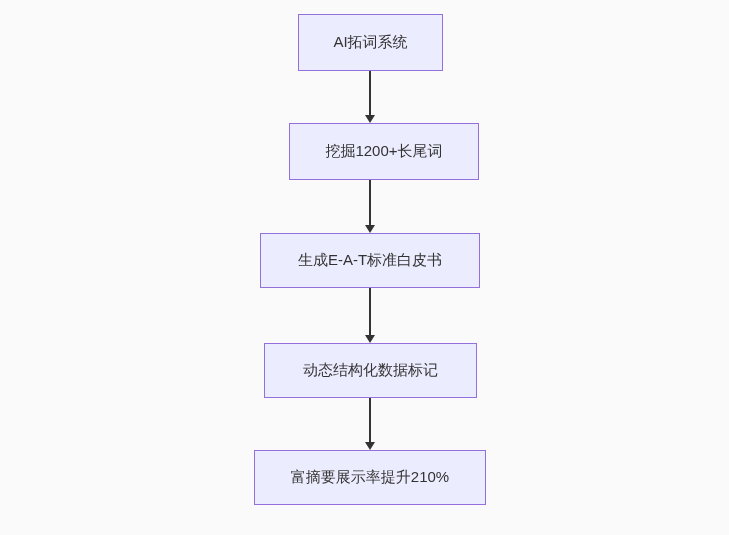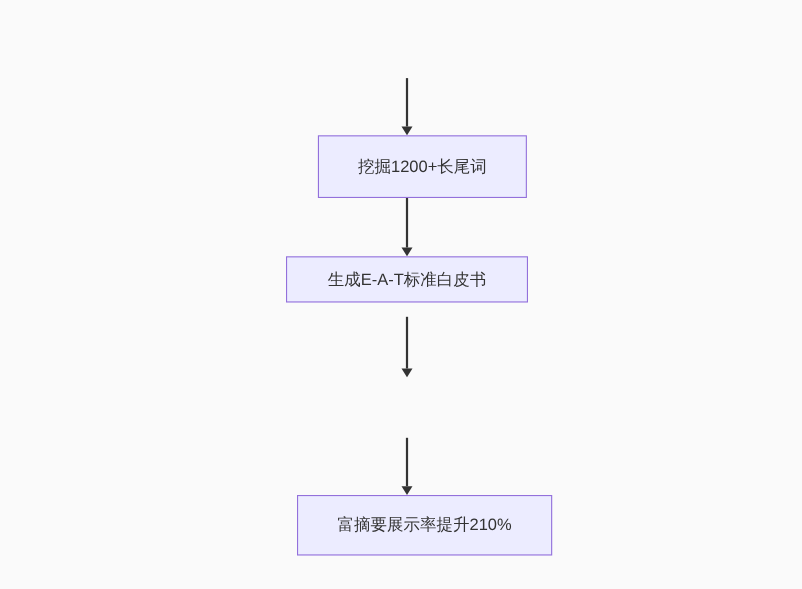--- a/index.html
+++ b/index.html
@@ -31,23 +31,23 @@
   }
   .node-label {
     font-size: 15px;
     color: var(--text);
     white-space: nowrap;
     text-align: center;
   }
 
   .node-1 { left: 298px; top: 14px;  width: 145px; height: 57px; }
   .node-2 { left: 289px; top: 123px; width: 190px; height: 57px; }
-  .node-3 { left: 260px; top: 233px; width: 220px; height: 42px; }
+  .node-3 { left: 260px; top: 233px; width: 220px; height: 55px; }
   .node-4 { left: 264px; top: 343px; width: 213px; height: 55px; }
-  .node-5 { left: 254px; top: 450px; width: 232px; height: 55px; margin-left: 16px; }
+  .node-5 { left: 254px; top: 450px; width: 232px; height: 55px; }
 
   .edge {
     position: absolute;
     left: 370px;
     transform: translateX(-50%);
     width: 12px;
     display: flex;
     flex-direction: column;
     align-items: center;
   }
@@ -67,20 +67,23 @@
   .edge-1 { top: 71px;  height: 52px; }
   .edge-2 { top: 180px; height: 53px; }
   .edge-3 { top: 288px; height: 55px; }
   .edge-4 { top: 398px; height: 52px; }
 </style>
 </head>
 <body>
 
 <div class="canvas">
 
+  <div class="node node-1">
+    <span class="node-label">AI拓词系统</span>
+  </div>
 
   <div class="edge edge-1">
     <div class="edge-line"></div>
     <div class="edge-head"></div>
   </div>
 
   <div class="node node-2">
     <span class="node-label">挖掘1200+长尾词</span>
   </div>
 
@@ -91,20 +94,23 @@
 
   <div class="node node-3">
     <span class="node-label">生成E-A-T标准白皮书</span>
   </div>
 
   <div class="edge edge-3">
     <div class="edge-line"></div>
     <div class="edge-head"></div>
   </div>
 
+  <div class="node node-4">
+    <span class="node-label">动态结构化数据标记</span>
+  </div>
 
   <div class="edge edge-4">
     <div class="edge-line"></div>
     <div class="edge-head"></div>
   </div>
 
   <div class="node node-5">
     <span class="node-label">富摘要展示率提升210%</span>
   </div>
 

